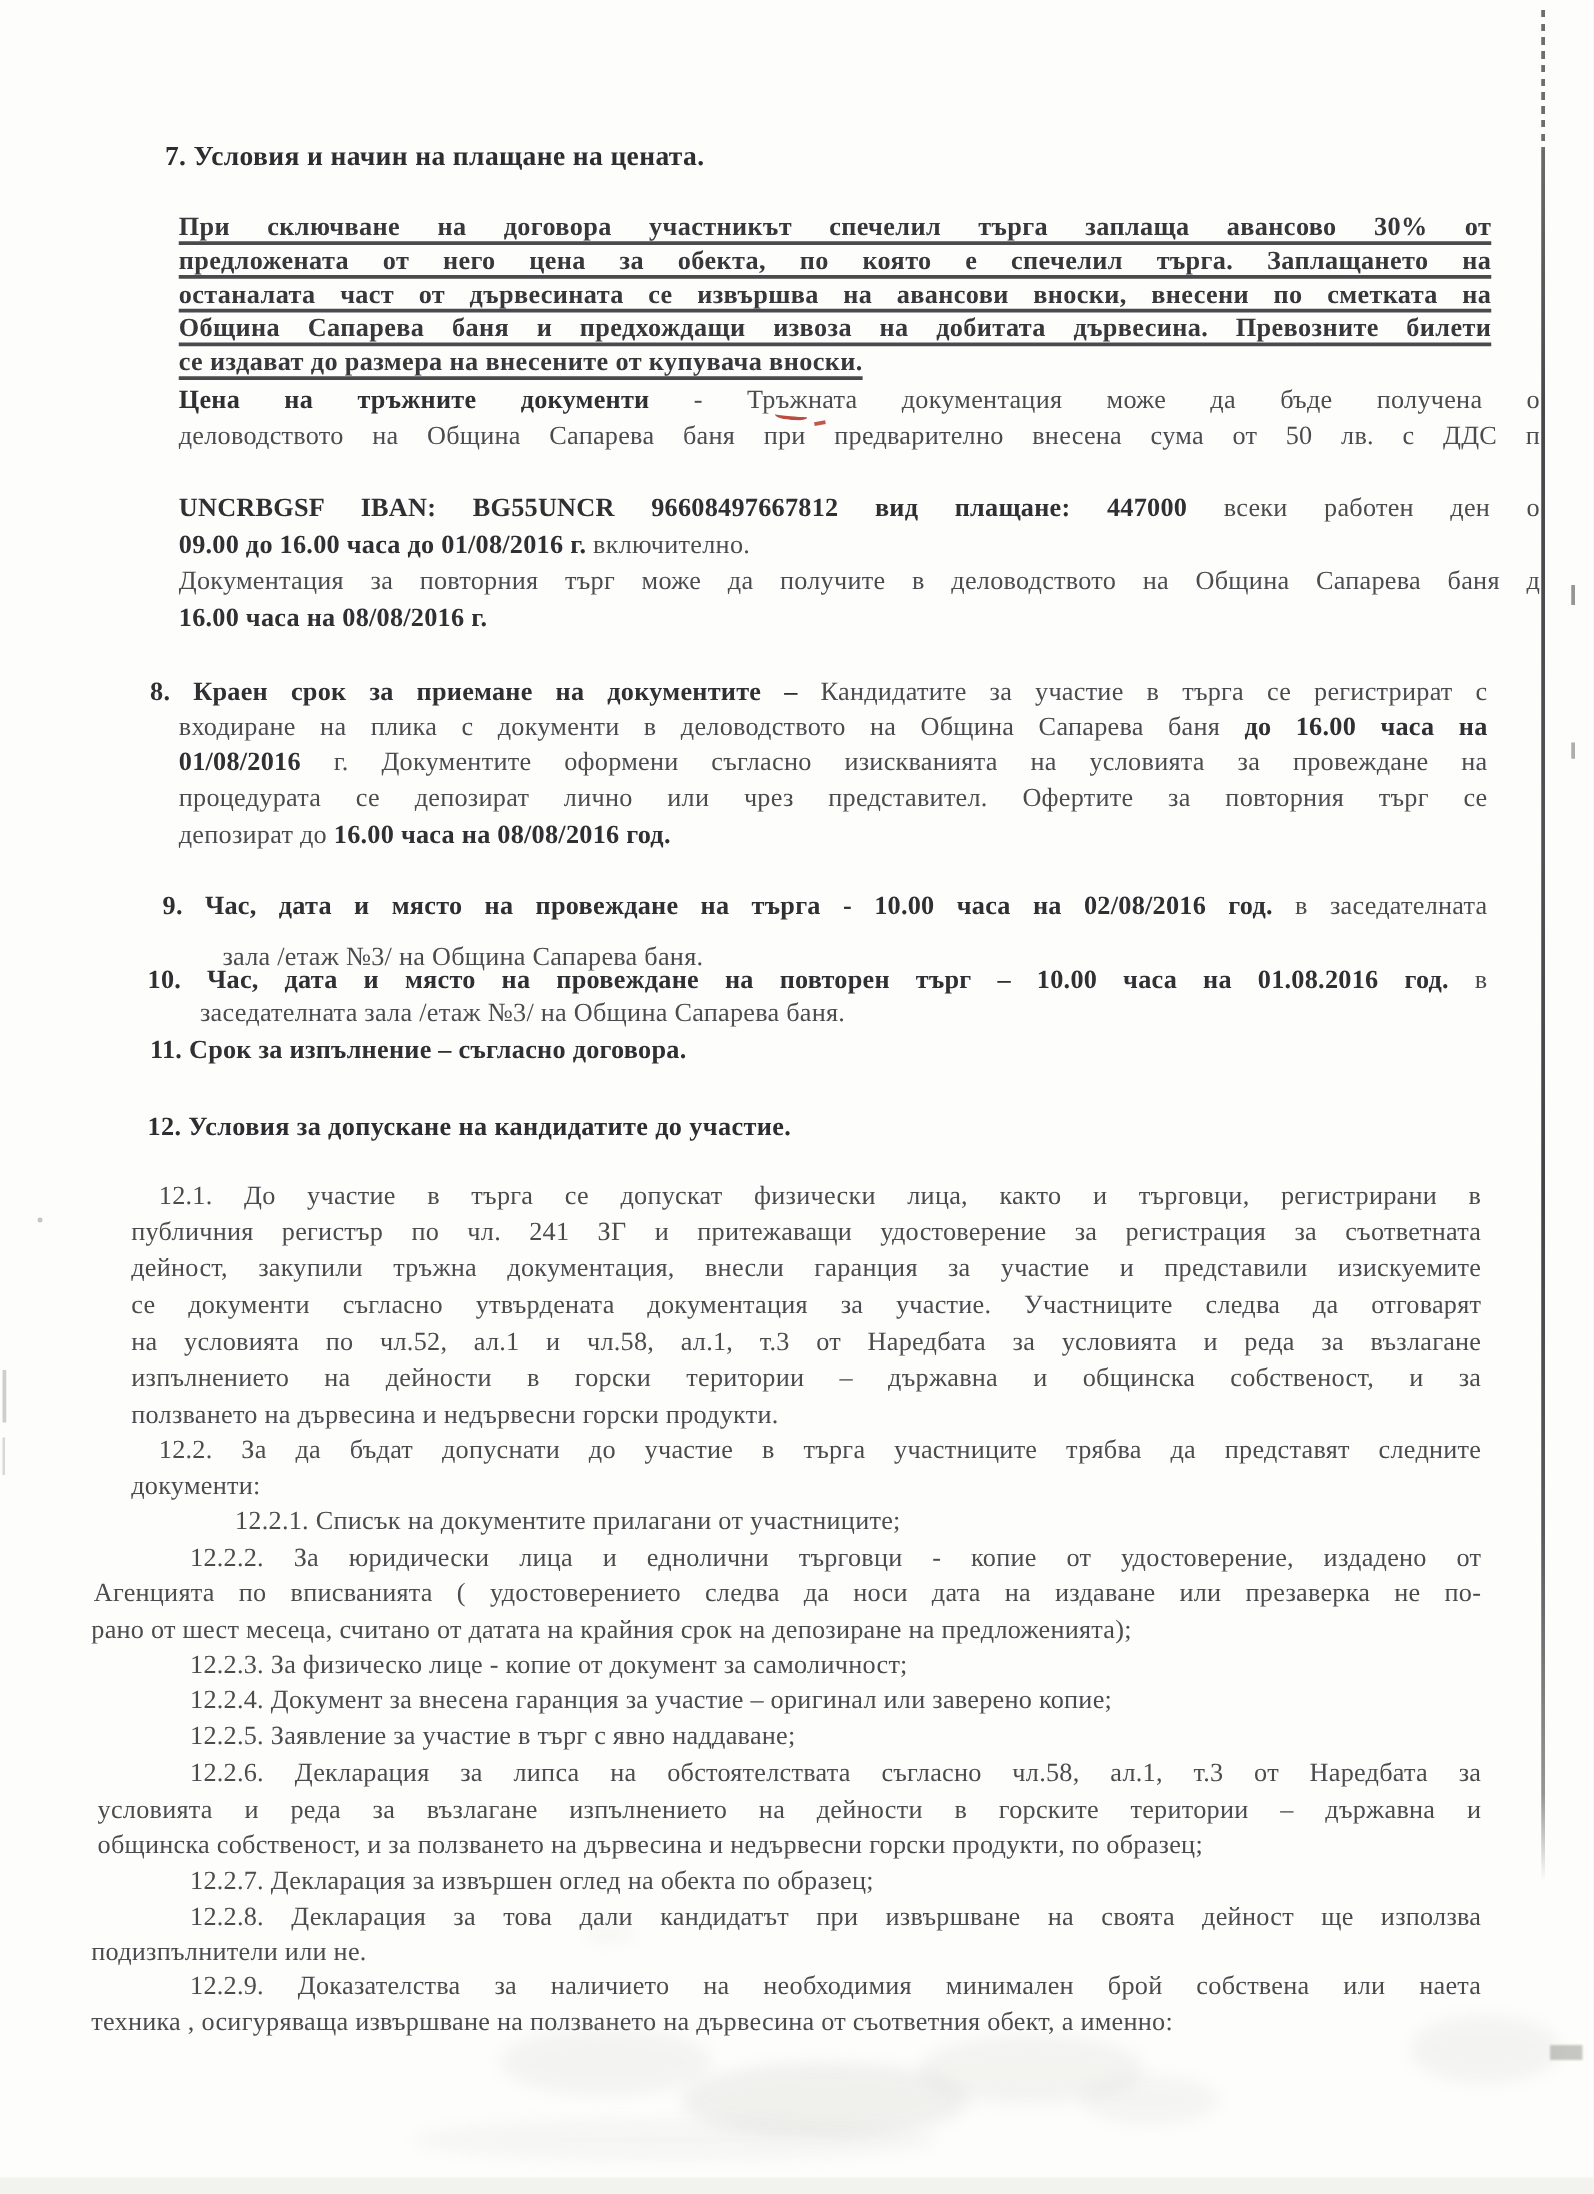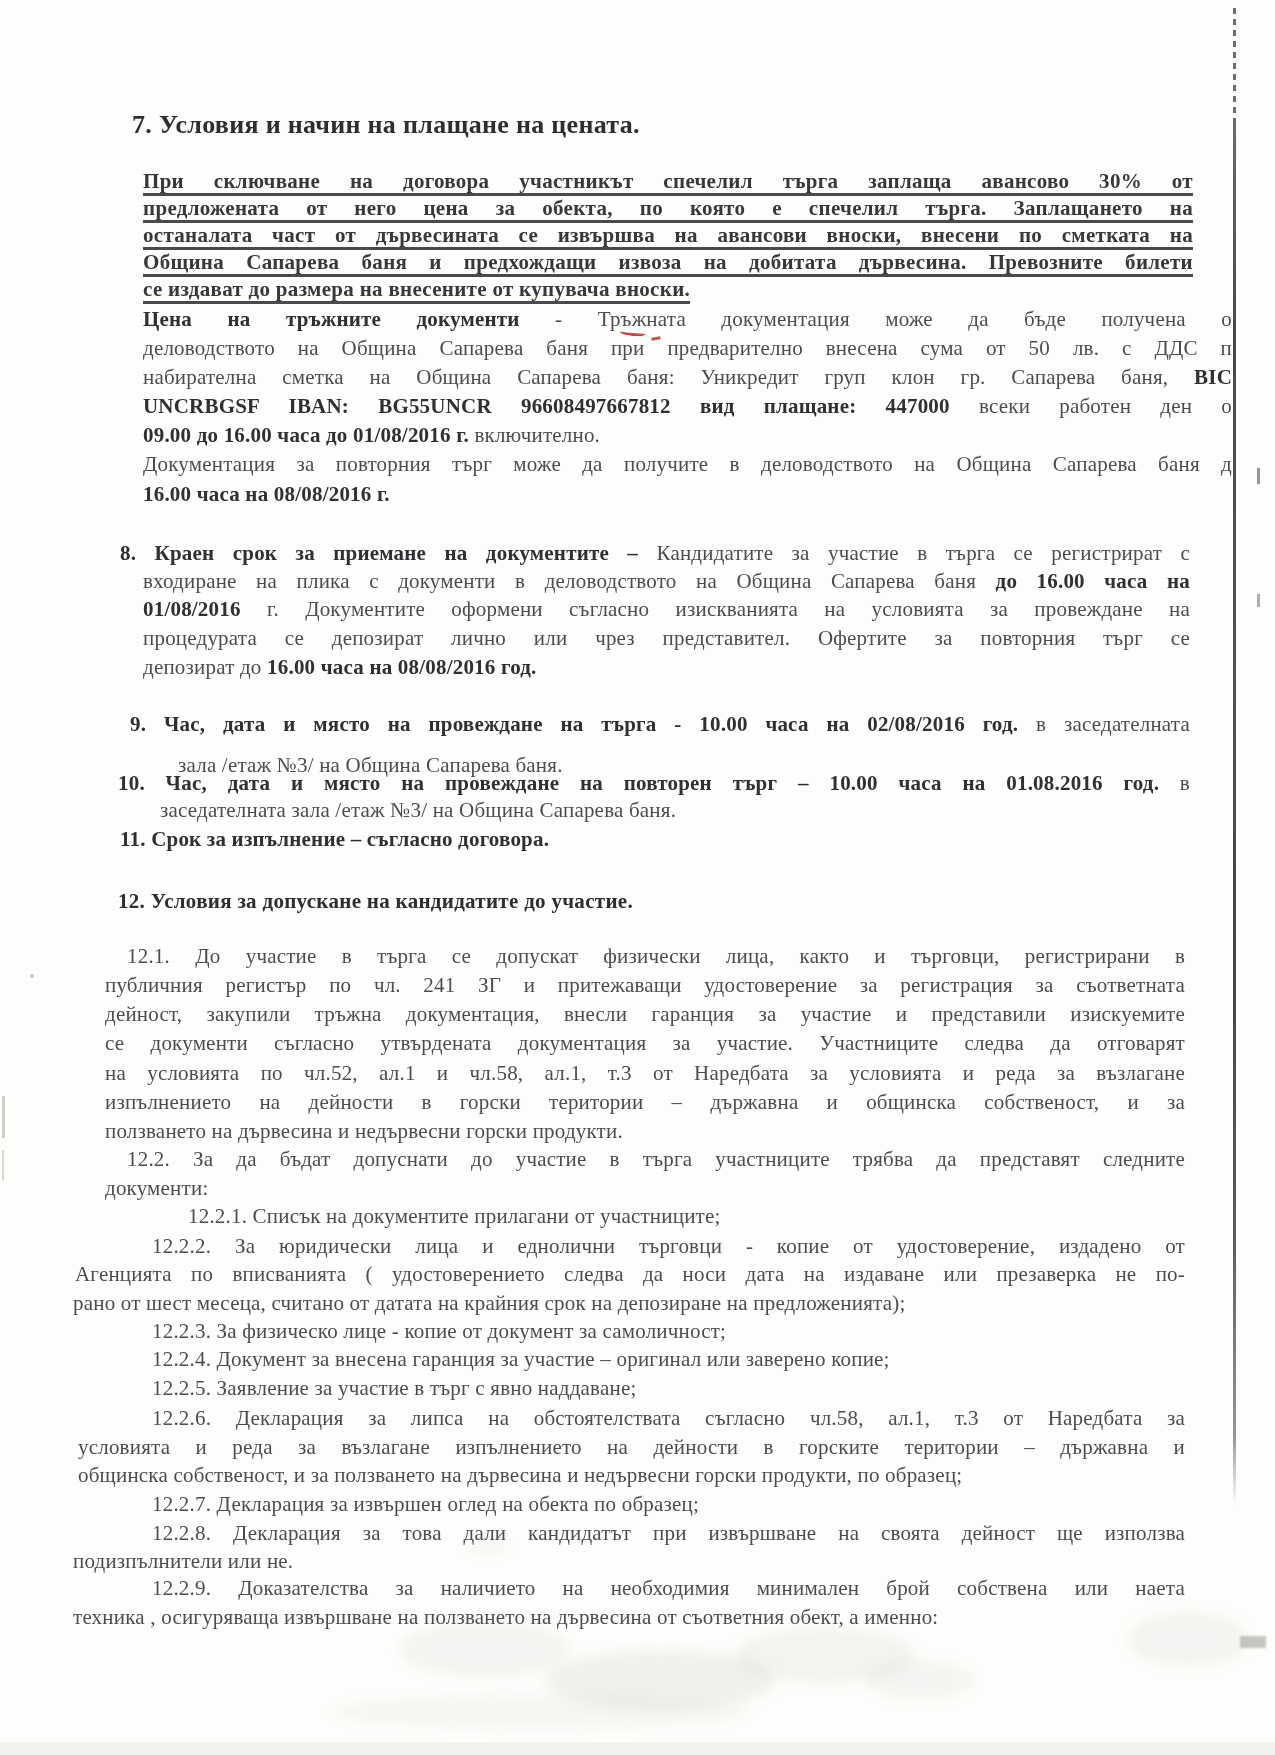--- a/index.html
+++ b/index.html
@@ -14,21 +14,21 @@
   .ln{
     position:absolute;
     font-size:21px;
     line-height:26px;
     color:#4c4c50;
     letter-spacing:.2px;
     white-space:normal;
   }
   .j{text-align:justify;text-align-last:justify;}
   .b{font-weight:700;color:#303034;}
-  .h{font-weight:700;color:#2e2e32;font-size:26px;letter-spacing:.3px;}
+  .h{font-weight:700;color:#2e2e32;font-size:22px;letter-spacing:.3px;}
   .pay{
     font-weight:700;color:#38383c;letter-spacing:.3px;
     text-decoration:underline;
     text-decoration-thickness:2.5px;
     text-underline-offset:5px;
     text-decoration-color:#4a4a4e;
   }
   .u{
     text-decoration-thickness:1.8px;
     text-underline-offset:4px;
@@ -44,21 +44,20 @@
   <div class="ln h" style="top:112px;left:132px;">7. Условия и начин на плащане на цената.</div>
 
   <div class="ln j" style="top:168px;left:143px;width:1050px;"><span class="pay">При  сключване  на  договора  участникът  спечелил  търга  заплаща  авансово  30%  от</span></div>
   <div class="ln j" style="top:195px;left:143px;width:1050px;"><span class="pay">предложената  от  него  цена  за  обекта,  по  която  е  спечелил  търга.  Заплащането  на</span></div>
   <div class="ln j" style="top:249px;left:143px;width:1050px;"><span class="pay">Община Сапарева баня и предхождащи извоза на добитата дървесина. Превозните билети</span></div>
   <div class="ln j" style="top:222px;left:143px;width:1050px;"><span class="pay">останалата част от дървесината се извършва на авансови вноски, внесени по сметката на</span></div>
   <div class="ln j" style="top:306px;left:143px;width:1089px;"><span class="b">Цена на тръжните документи</span><span>  -  Тръжната  документация  може  да  бъде  получена  о</span></div>
 
   <div class="ln" style="top:276px;left:143px;"><span class="pay">се издават до размера на внесените от купувача вноски.</span></div>
   <div class="ln j" style="top:335px;left:143px;width:1089px;"><span>деловодството на Община Сапарева баня при предварително внесена сума от 50 лв. с ДДС п</span></div>
-  <div class="ln j" style="top:364px;left:143px;width:1089px;"><span>набирателна сметка на Община Сапарева баня: Уникредит груп клон гр. Сапарева баня, </span><span class="b">BIC</span></div>
   <div class="ln j" style="top:393px;left:143px;width:1089px;"><span class="b">UNCRBGSF  IBAN: BG55UNCR 96608497667812 вид плащане: 447000</span><span>  всеки работен ден о</span></div>
   <div class="ln" style="top:422px;left:143px;"><span class="b">09.00 до 16.00 часа до 01/08/2016 г.</span><span> включително.</span></div>
   <div class="ln j" style="top:451px;left:143px;width:1089px;"><span>Документация за повторния търг може да получите в деловодството на Община Сапарева баня д</span></div>
   <div class="ln" style="top:481px;left:143px;"><span class="b">16.00 часа на 08/08/2016 г.</span></div>
 
   <div class="ln j" style="top:540px;left:120px;width:1070px;"><span class="b">8. Краен срок за приемане на документите – </span><span>Кандидатите за участие в търга се регистрират с</span></div>
   <div class="ln j" style="top:568px;left:143px;width:1047px;"><span>входиране  на плика с документи в деловодството  на Община Сапарева баня </span><span class="b">до 16.00 часа на</span></div>
   <div class="ln j" style="top:596px;left:143px;width:1047px;"><span class="b">01/08/2016 </span><span>г. Документите оформени съгласно изискванията на условията за провеждане на</span></div>
   <div class="ln j" style="top:625px;left:143px;width:1047px;"><span>процедурата се депозират лично или чрез представител. Офертите за повторния търг се</span></div>
   <div class="ln" style="top:654px;left:143px;"><span>депозират до </span><span class="b">16.00 часа на 08/08/2016 год.</span></div>

